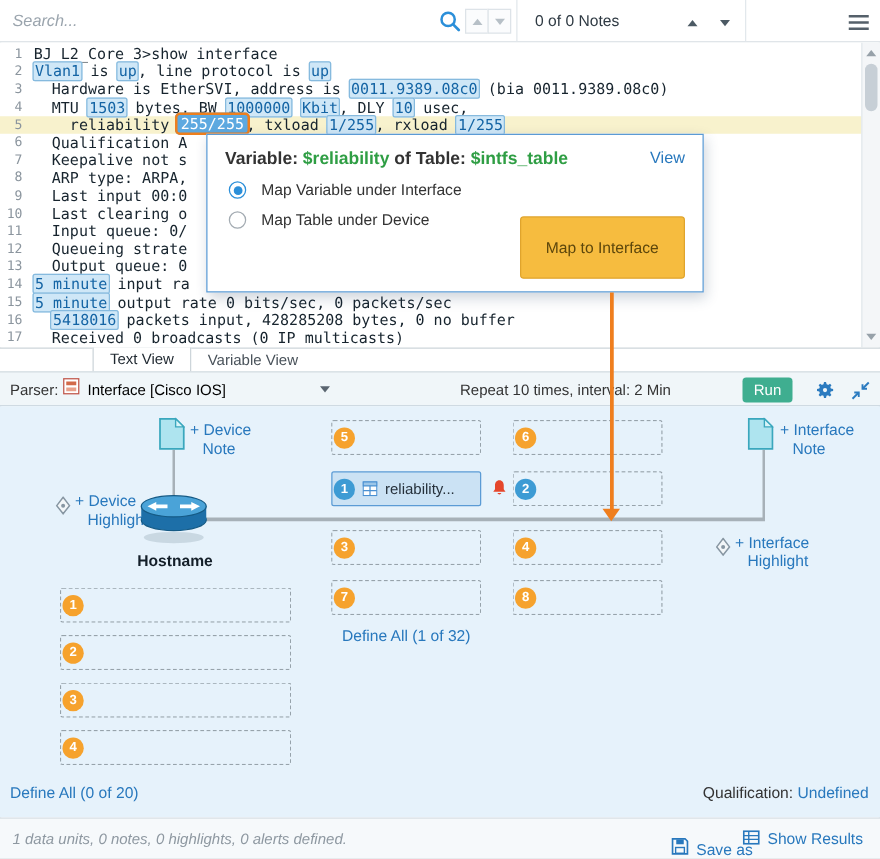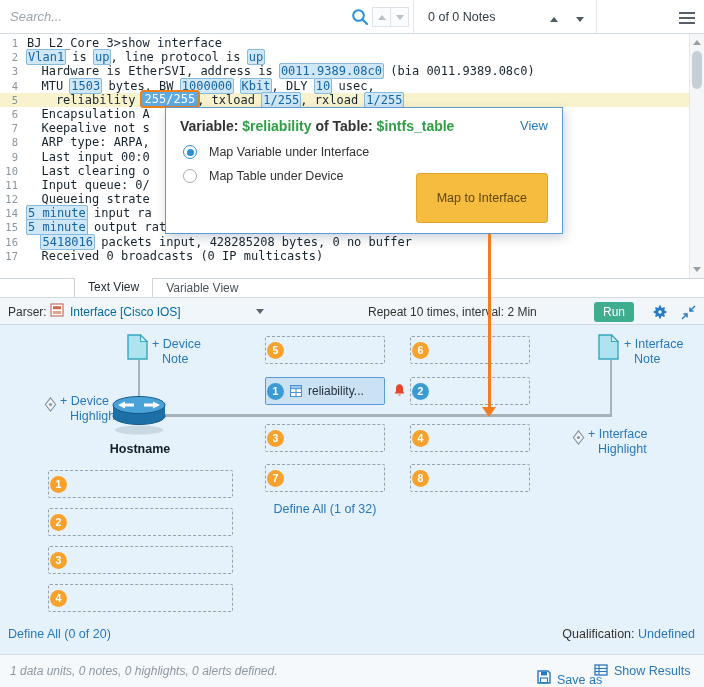--- a/index.html
+++ b/index.html
@@ -66,21 +66,21 @@
   .tabstrip { position:absolute; left:0; top:278px; width:704px; height:28px; background:#fff;
               border-top:1px solid #cdd5da; display:flex; padding-left:74px; }
   .tab { font-size:12px; color:#49525a; padding:2px 13px 0; cursor:pointer; }
   .tab.active { margin-top:-1px; background:#fff; border:1px solid #cdd5da; border-top:none; color:#1f2830; }
   
   .parserbar { position:absolute; left:0; top:297px; width:704px; height:28px; background:#f0f6f9;
                border-top:1px solid #d4dce1; border-bottom:1px solid #cfdae2; }
   .pb-label { position:absolute; left:8px; top:7px; font-size:12px; color:#333; }
   .parser-select { position:absolute; left:50px; top:4px; width:214px; height:19px;
                    display:flex; align-items:center; gap:6px; cursor:pointer; }
-  .parser-select .pname { font-size:12px; color:#0369a1; }
+  .parser-select .pname { font-size:12px; color:#000000; }
   .chev { margin-left:auto; width:0; height:0; border-left:4px solid transparent; border-right:4px solid transparent; border-top:5px solid #5a6570; }
   .repeat-text { position:absolute; left:368px; top:7px; font-size:12px; color:#333; cursor:pointer; }
   .run-btn { position:absolute; left:594px; top:4px; width:40px; height:20px; background:#3fae90; border:none;
              border-radius:3px; color:#fff; font-size:12px; font-family:"Liberation Sans", sans-serif; cursor:pointer; }
   .gear-btn { position:absolute; left:652px; top:6px; cursor:pointer; }
   .collapse-btn { position:absolute; left:681px; top:7px; cursor:pointer; }
   
   .canvas { position:absolute; left:0; top:325px; width:704px; height:329px; background:#e6f2fb; }
   .hline { position:absolute; left:150px; top:89px; width:462px; height:3px; background:#a7b1b8; }
   .vline { position:absolute; width:2px; background:#a7b1b8; }
@@ -181,21 +181,21 @@
         <div class="code-line">
           <span class="line-num">4</span>
           <span class="line-content"><span>  MTU </span><span class="tok">1503</span><span> bytes, BW </span><span class="tok">1000000</span><span> </span><span class="tok">Kbit</span><span>, DLY </span><span class="tok">10</span><span> usec,</span></span>
         </div>
         <div class="code-line current">
           <span class="line-num">5</span>
           <span class="line-content"><span>    reliability </span><span class="tok sel">255/255</span><span>, txload </span><span class="tok">1/255</span><span>, rxload </span><span class="tok">1/255</span></span>
         </div>
         <div class="code-line">
           <span class="line-num">6</span>
-          <span class="line-content"><span>  Encapsulation A</span></span>
+          <span class="line-content"><span>  Qualification A</span></span>
         </div>
         <div class="code-line">
           <span class="line-num">7</span>
           <span class="line-content"><span>  Keepalive not s</span></span>
         </div>
         <div class="code-line">
           <span class="line-num">8</span>
           <span class="line-content"><span>  ARP type: ARPA,</span></span>
         </div>
         <div class="code-line">
@@ -206,20 +206,24 @@
           <span class="line-num">10</span>
           <span class="line-content"><span>  Last clearing o</span></span>
         </div>
         <div class="code-line">
           <span class="line-num">11</span>
           <span class="line-content"><span>  Input queue: 0/</span></span>
         </div>
         <div class="code-line">
           <span class="line-num">12</span>
           <span class="line-content"><span>  Queueing strate</span></span>
+        </div>
+        <div class="code-line">
+          <span class="line-num">13</span>
+          <span class="line-content"><span>  Output queue: 0</span></span>
         </div>
         <div class="code-line">
           <span class="line-num">14</span>
           <span class="line-content"><span class="tok">5 minute</span><span> input ra</span></span>
         </div>
         <div class="code-line">
           <span class="line-num">15</span>
           <span class="line-content"><span class="tok">5 minute</span><span> output rate 0 bits/sec, 0 packets/sec</span></span>
         </div>
         <div class="code-line">

